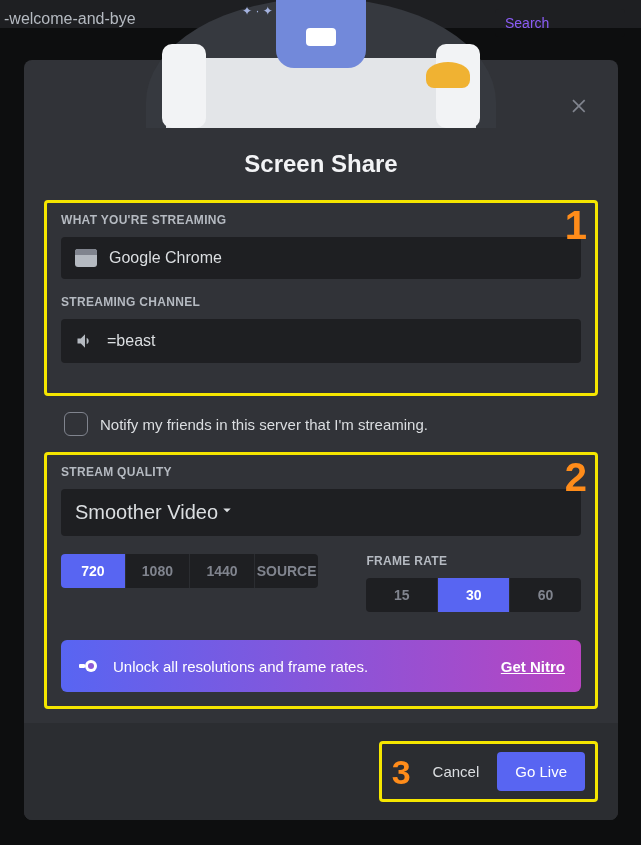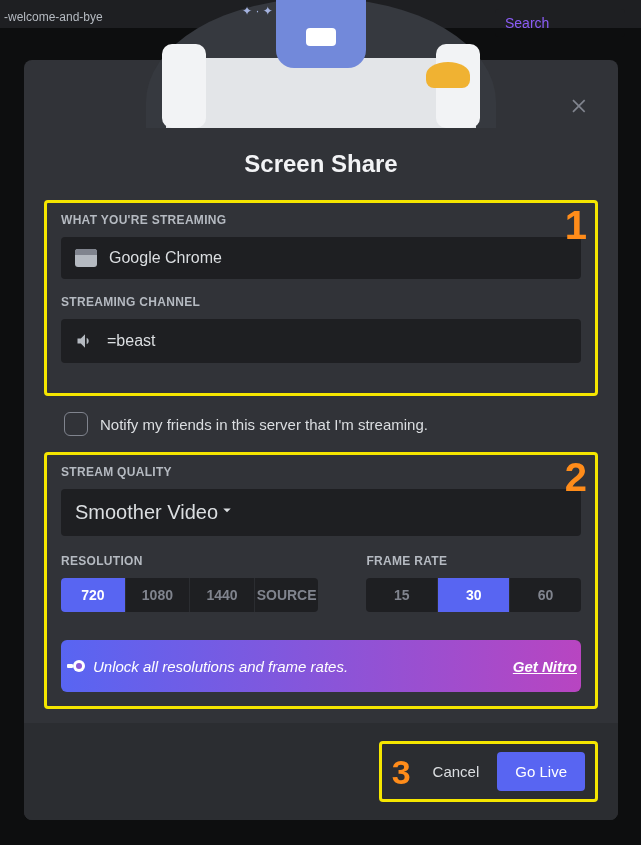--- a/index.html
+++ b/index.html
@@ -6,21 +6,21 @@
   body {
     width: 641px; height: 845px;
     background: #1e1f22;
     font-family: -apple-system, "Segoe UI", "Helvetica Neue", Arial, sans-serif;
     color: #dbdee1;
     overflow: hidden;
     position: relative;
   }
   .bg-channel {
     position: absolute; top: 10px; left: 4px;
-    color: #b5bac1; font-size: 12px; font-weight: 500;
+    color: #b5bac1; font-size: 16px; font-weight: 500;
   }
   .bg-search {
     position: absolute; top: 9px; right: 16px;
     background: #1e1f22; color: #8b5cf6;
     padding: 6px 10px; border-radius: 4px; font-size: 14px;
     width: 130px;
   }
   .backdrop {
     position: absolute; inset: 0; top: 28px;
     background: rgba(0,0,0,0.55);
@@ -135,23 +135,23 @@
   .seg-btn {
     flex: 1; padding: 9px 0; text-align: center;
     font-size: 14px; font-weight: 600; color: #80848e;
     border-right: 1px solid #2b2d31; cursor: pointer;
   }
   .seg-btn:last-child { border-right: none; }
   .seg-btn.active { background: #5865f2; color: #fff; }
   .nitro-banner {
     background: linear-gradient(90deg, #5865f2, #b845c1);
     border-radius: 6px;
-    padding: 14px 4px;
-    display: flex; align-items: center; gap: 4px;
-    color: #fff; font-size: 15px; font-weight: 500; font-style: italic;
+    padding: 14px 16px;
+    display: flex; align-items: center; gap: 12px;
+    color: #fff; font-size: 15px; font-weight: 500;
   }
   .nitro-banner .link {
     margin-left: auto; text-decoration: underline; font-weight: 600; text-align: center;
   }
   .nitro-icon { width: 24px; height: 24px; }
   .footer {
     background: #2b2d31;
     padding: 18px 20px;
     display: flex; justify-content: flex-end; align-items: center; gap: 16px;
     border-radius: 0 0 8px 8px;
@@ -234,21 +234,20 @@
         <span>Smoother Video</span>
         <span class="chev">
           <svg width="18" height="18" viewBox="0 0 24 24">
               <path fill="currentColor" d="M7 10l5 5 5-5z"></path>
             </svg>
         </span>
       </div>
 
       <div class="segs-wrap">
         <div>
-          <div class="label">RESOLUTION</div>
           <div class="seg" id="res-seg">
               <div class="seg-btn active">720</div>
               <div class="seg-btn">1080</div>
               <div class="seg-btn">1440</div>
               <div class="seg-btn">SOURCE</div>
             </div>
         </div>
         <div>
           <div class="label">FRAME RATE</div>
           <div class="seg" id="fps-seg">

